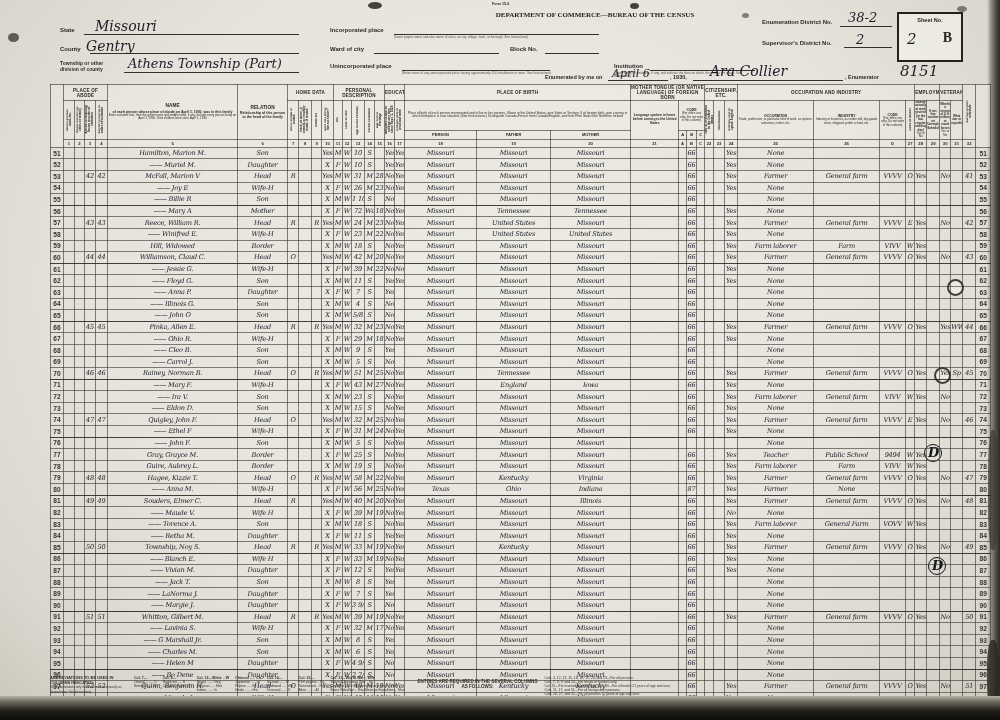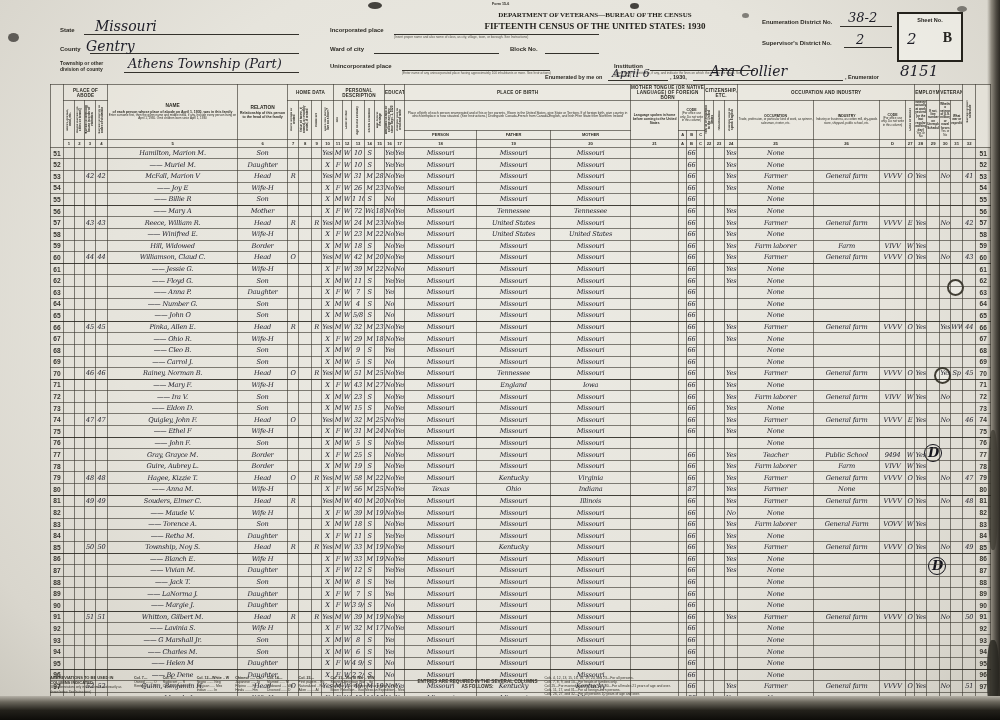--- a/index.html
+++ b/index.html
@@ -73,22 +73,21 @@
   <div id="edge-right-blotch1"></div>
   <div id="edge-right-blotch2"></div>
   <div class="ring" style="left:947px;top:279px;"></div>
   <div class="ring" style="left:934px;top:367px;"></div>
   <span class="mark-d" style="left:928px;top:445px;">D</span>
   <span class="mark-d" style="left:932px;top:558px;">D</span>
 
   <div id="form-header">
     <div class="lbl2" style="left:492px;top:3px;font-size:3.6px;">Form 15-6</div>
 
-    <div class="deptline" style="left:430px;top:11px;width:330px;font-size:7px;">DEPARTMENT OF VETERANS—BUREAU OF THE CENSUS</div>
-    <div class="deptline" style="left:430px;top:21px;width:330px;font-size:9px;">FIFTEENTH CENSUS OF THE UNITED STATES: 1930</div>
+    <div class="deptline" style="left:430px;top:11px;width:330px;font-size:7px;">DEPARTMENT OF COMMERCE—BUREAU OF THE CENSUS</div>
 
     <span class="lbl" style="left:60px;top:27px;">State</span>
     <span class="wline" style="left:84px;top:34px;width:215px;"></span>
     <span class="hwv" style="left:95px;top:18px;font-size:14px;">Missouri</span>
 
     <span class="lbl" style="left:60px;top:46px;">County</span>
     <span class="wline" style="left:90px;top:53px;width:209px;"></span>
     <span class="hwv" style="left:86px;top:38px;font-size:14px;">Gentry</span>
 
     <span class="lbl2" style="left:60px;top:61px;width:62px;">Township or other division of county</span>
@@ -858,21 +857,21 @@
           <td class="hw c-war"></td>
           <td class="hw c-fs"></td>
           <td class="pn c-lnr">63</td>
         </tr>
         <tr>
           <td class="pn c-ln">64</td>
           <td class="hw c-street"></td>
           <td class="hw c-house"></td>
           <td class="hw c-dw"></td>
           <td class="hw c-fam"></td>
-          <td class="hw c-name">—— Number G.</td>
+          <td class="hw c-name">—— Illinois G.</td>
           <td class="hw c-rel">Son</td>
           <td class="hw c-ten"></td>
           <td class="hw c-val"></td>
           <td class="hw c-radio"></td>
           <td class="hw c-farm">X</td>
           <td class="hw c-sex">M</td>
           <td class="hw c-race">W</td>
           <td class="hw c-age">4</td>
           <td class="hw c-mar">S</td>
           <td class="hw c-agem"></td>

